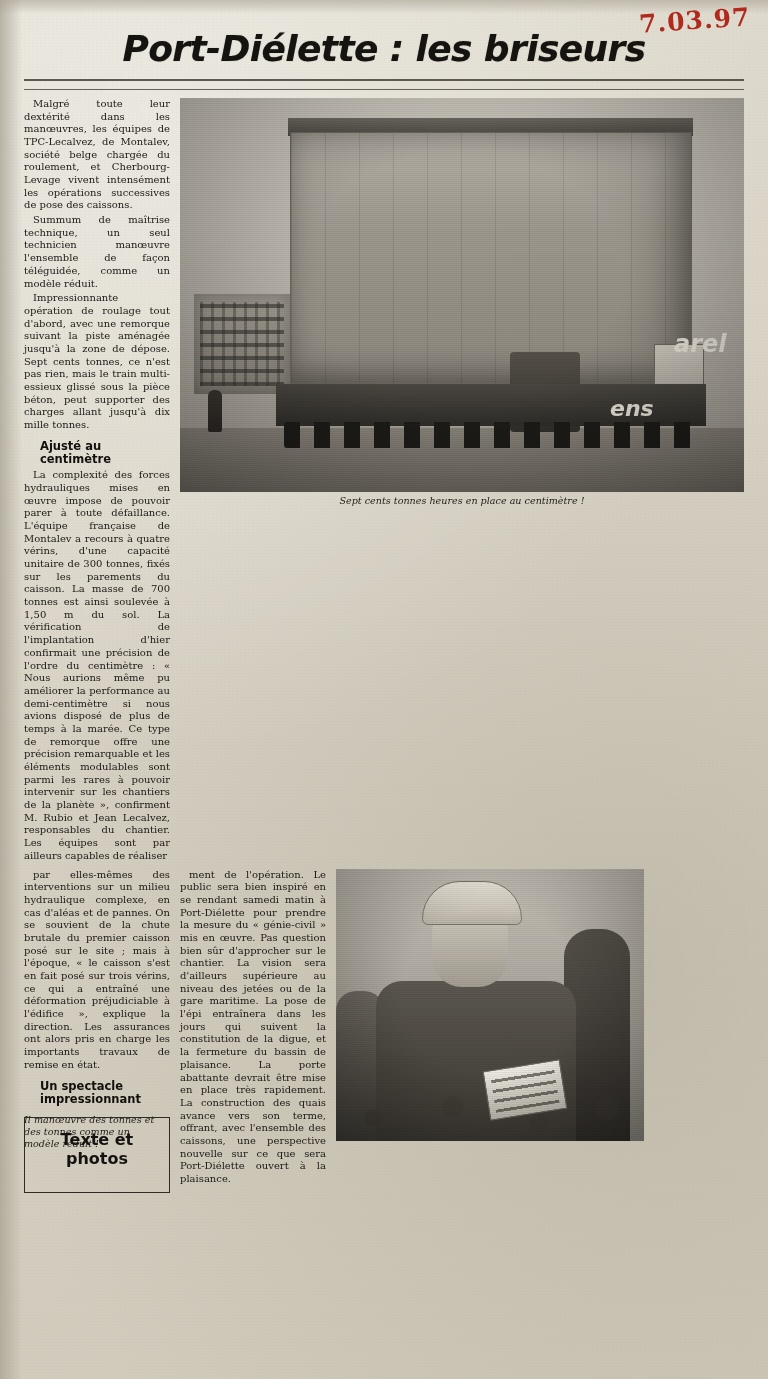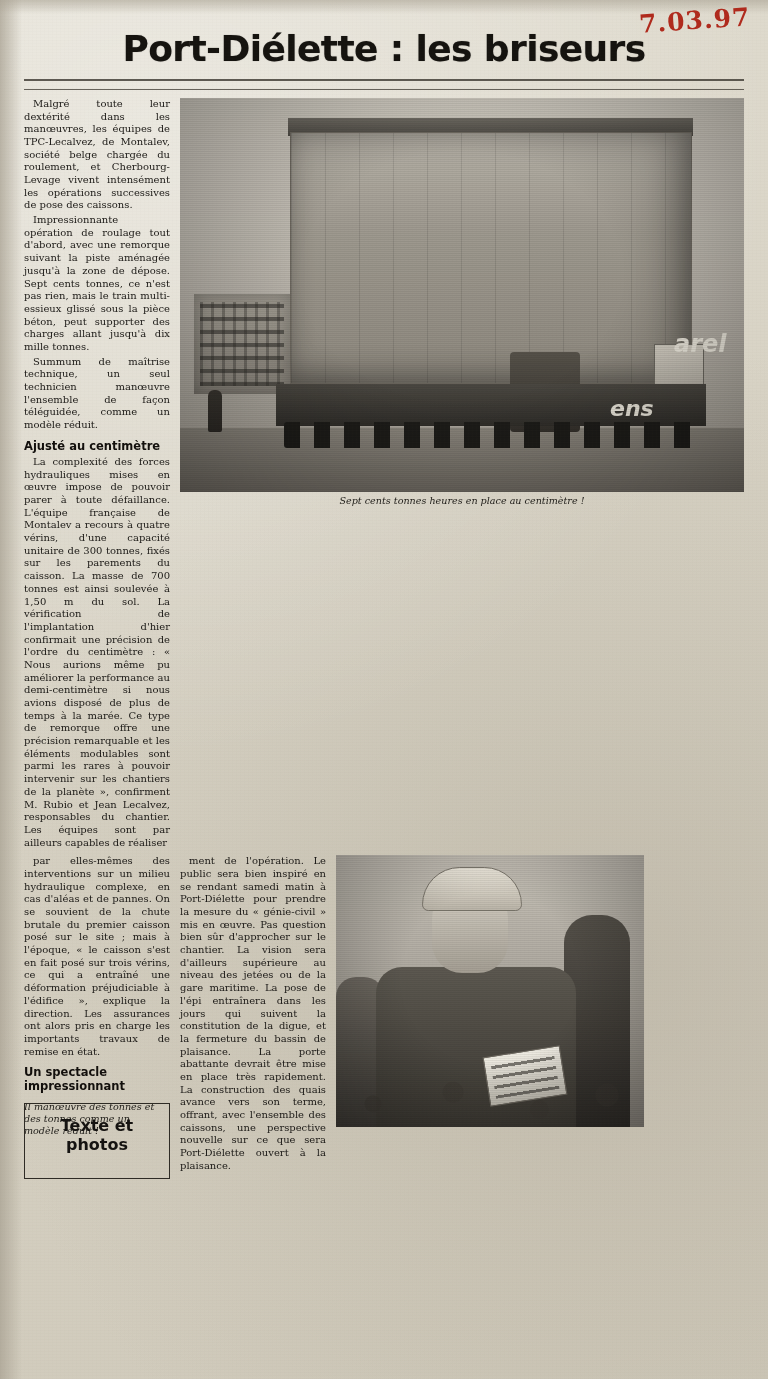--- a/index.html
+++ b/index.html
@@ -69,21 +69,21 @@
     font-family: "DejaVu Sans", sans-serif;
     font-weight: bold;
     font-size: 36px;
     line-height: 1.08;
     letter-spacing: -0.6px;
     color: #15130f;
     text-align: center;
     margin: 4px 0 0 0;
     text-shadow: 0 0 1px rgba(0,0,0,.35);
   }
-  .headline .l1 { display: block; }
+  .headline .l1 { display: block; font-style: italic; }
   .headline .l2 { display: block; }
 
   .rule {
     border-top: 2px solid #3a362e;
     margin: 10px 0 8px 0;
     opacity: .8;
   }
 
   .standfirst {
     font-family: "DejaVu Serif", serif;
@@ -120,21 +120,21 @@
     text-align: justify;
     color: #1b1916;
     text-indent: 9px;
   }
   .col p + p, .body p + p { margin-top: 2px; }
   .subhead {
     font-family: "DejaVu Sans", sans-serif;
     font-weight: bold;
     font-size: 11.5px;
     color: #120f0c;
-    margin: 8px 0 3px 0;
+    margin: 8px 0 3px 16px;
     line-height: 1.15;
   }
 
   .photo {
     position: relative;
     background: #8e897f;
     overflow: hidden;
     box-shadow: inset 0 0 40px rgba(0,0,0,.35);
   }
   .caption {
@@ -374,22 +374,22 @@
 
     <div class="rule"></div>
 
 
     <div class="rule2"></div>
 
     <div class="top-block">
 
       <div class="col">
         <p>Malgré toute leur dextérité dans les manœuvres, les équipes de TPC-Lecalvez, de Montalev, société belge chargée du roulement, et Cherbourg-Levage vivent intensément les opérations successives de pose des caissons.</p>
+        <p>Summum de maîtrise technique, un seul technicien manœuvre l'ensemble de façon téléguidée, comme un modèle réduit.</p>
         <p>Impressionnante opération de roulage tout d'abord, avec une remorque suivant la piste aménagée jusqu'à la zone de dépose. Sept cents tonnes, ce n'est pas rien, mais le train multi-essieux glissé sous la pièce béton, peut supporter des charges allant jusqu'à dix mille tonnes.</p>
-        <p>Summum de maîtrise technique, un seul technicien manœuvre l'ensemble de façon téléguidée, comme un modèle réduit.</p>
         <div class="subhead">Ajusté au centimètre</div>
         <p>La complexité des forces hydrauliques mises en œuvre impose de pouvoir parer à toute défaillance. L'équipe française de Montalev a recours à quatre vérins, d'une capacité unitaire de 300 tonnes, fixés sur les parements du caisson. La masse de 700 tonnes est ainsi soulevée à 1,50 m du sol. La vérification de l'implantation d'hier confirmait une précision de l'ordre du centimètre : « Nous aurions même pu améliorer la performance au demi-centimètre si nous avions disposé de plus de temps à la marée. Ce type de remorque offre une précision remarquable et les éléments modulables sont parmi les rares à pouvoir intervenir sur les chantiers de la planète », confirment M. Rubio et Jean Lecalvez, responsables du chantier. Les équipes sont par ailleurs capables de réaliser</p>
       </div>
 
       <div class="photo-main">
         <div class="photo ph1">
           <div class="sky"></div>
           <div class="ground"></div>
           <div class="bldg"></div>
           <div class="caisson-top"></div>

